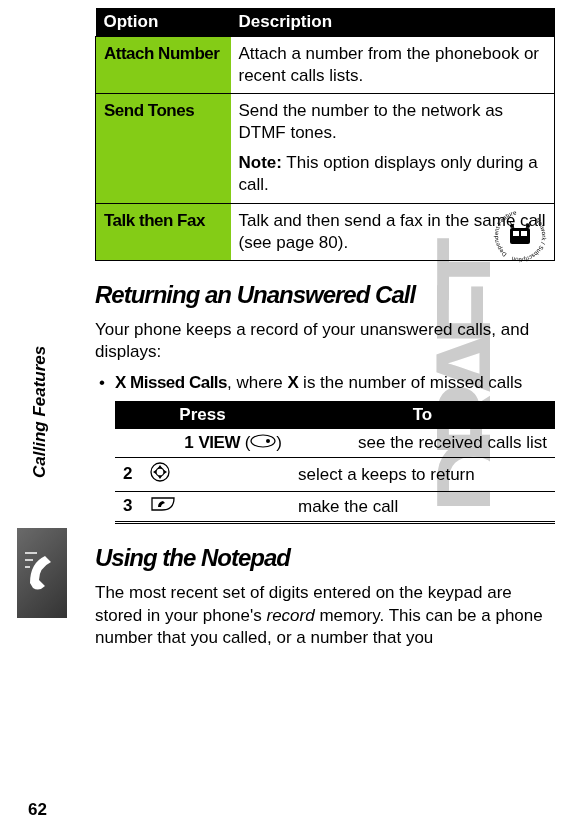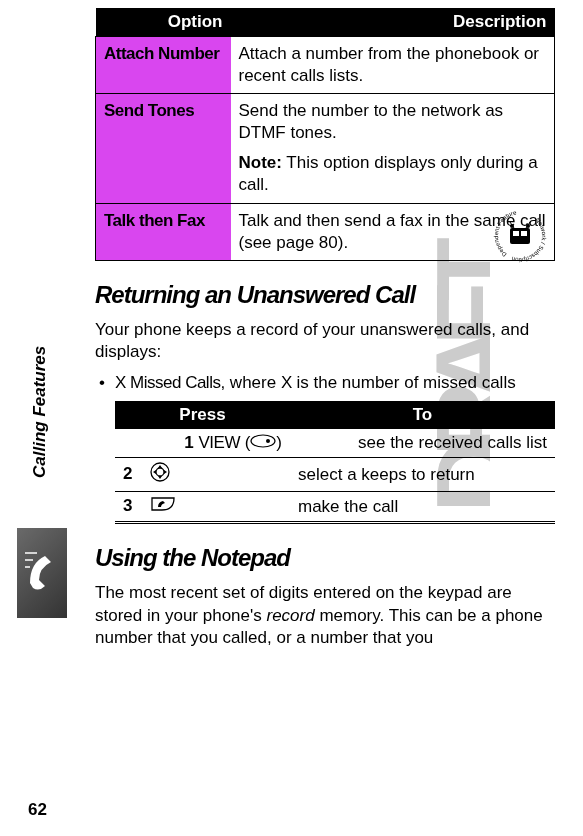--- a/index.html
+++ b/index.html
@@ -33,31 +33,31 @@
     .opt-table {
       border-collapse: collapse;
       width: 460px;
       margin-left: 95px;
       margin-top: 8px;
       font-size: 17px;
     }
     .opt-table th {
       background: #000;
       color: #fff;
-      text-align: right;
+      text-align: left;
       padding: 4px 8px;
       font-weight: bold;
     }
     .opt-table td {
       border: 1px solid #000;
       padding: 6px 8px;
       vertical-align: top;
       line-height: 1.3;
     }
-    .opt-table td.alt { background: #d946ef; font-family: Arial, sans-serif; font-weight: bold; font-stretch: condensed; margin-top: 16px; }
+    .opt-table td.alt { background: #84cc16; font-family: Arial, sans-serif; font-weight: bold; font-stretch: condensed; margin-top: 16px; }
     .opt-table td.alt span { font-family: 'Arial Narrow', Arial, sans-serif; font-weight: bold; letter-spacing: -0.5px; }
     .opt-table .desc b { font-weight: bold; }
     .opt-table th:first-child, .opt-table td:first-child { width: 135px; border-right: none; }
     .opt-table th:last-child, .opt-table td:last-child { border-left: none; }
     .td-rel { position: relative; padding-right: 70px; }
     .net-icon {
       position: absolute;
       right: 4px;
       top: 2px;
       width: 60px;
@@ -111,21 +111,21 @@
       font-size: 17px;
       margin-bottom: 8px;
       position: relative;
     }
     .bullet::before {
       content: "•";
       position: absolute;
       left: -16px;
       top: 0;
     }
-    .cond { font-family: 'Arial Narrow', Arial, sans-serif; font-weight: normal; letter-spacing: -0.5px; }
+    .cond { font-family: 'Arial Narrow', Arial, sans-serif; font-weight: bold; letter-spacing: -0.5px; }
     
     .steps-table {
       border-collapse: collapse;
       width: 440px;
       margin-left: 115px;
       margin-top: 8px;
       font-size: 17px;
     }
     .steps-table th {
       background: #000;

